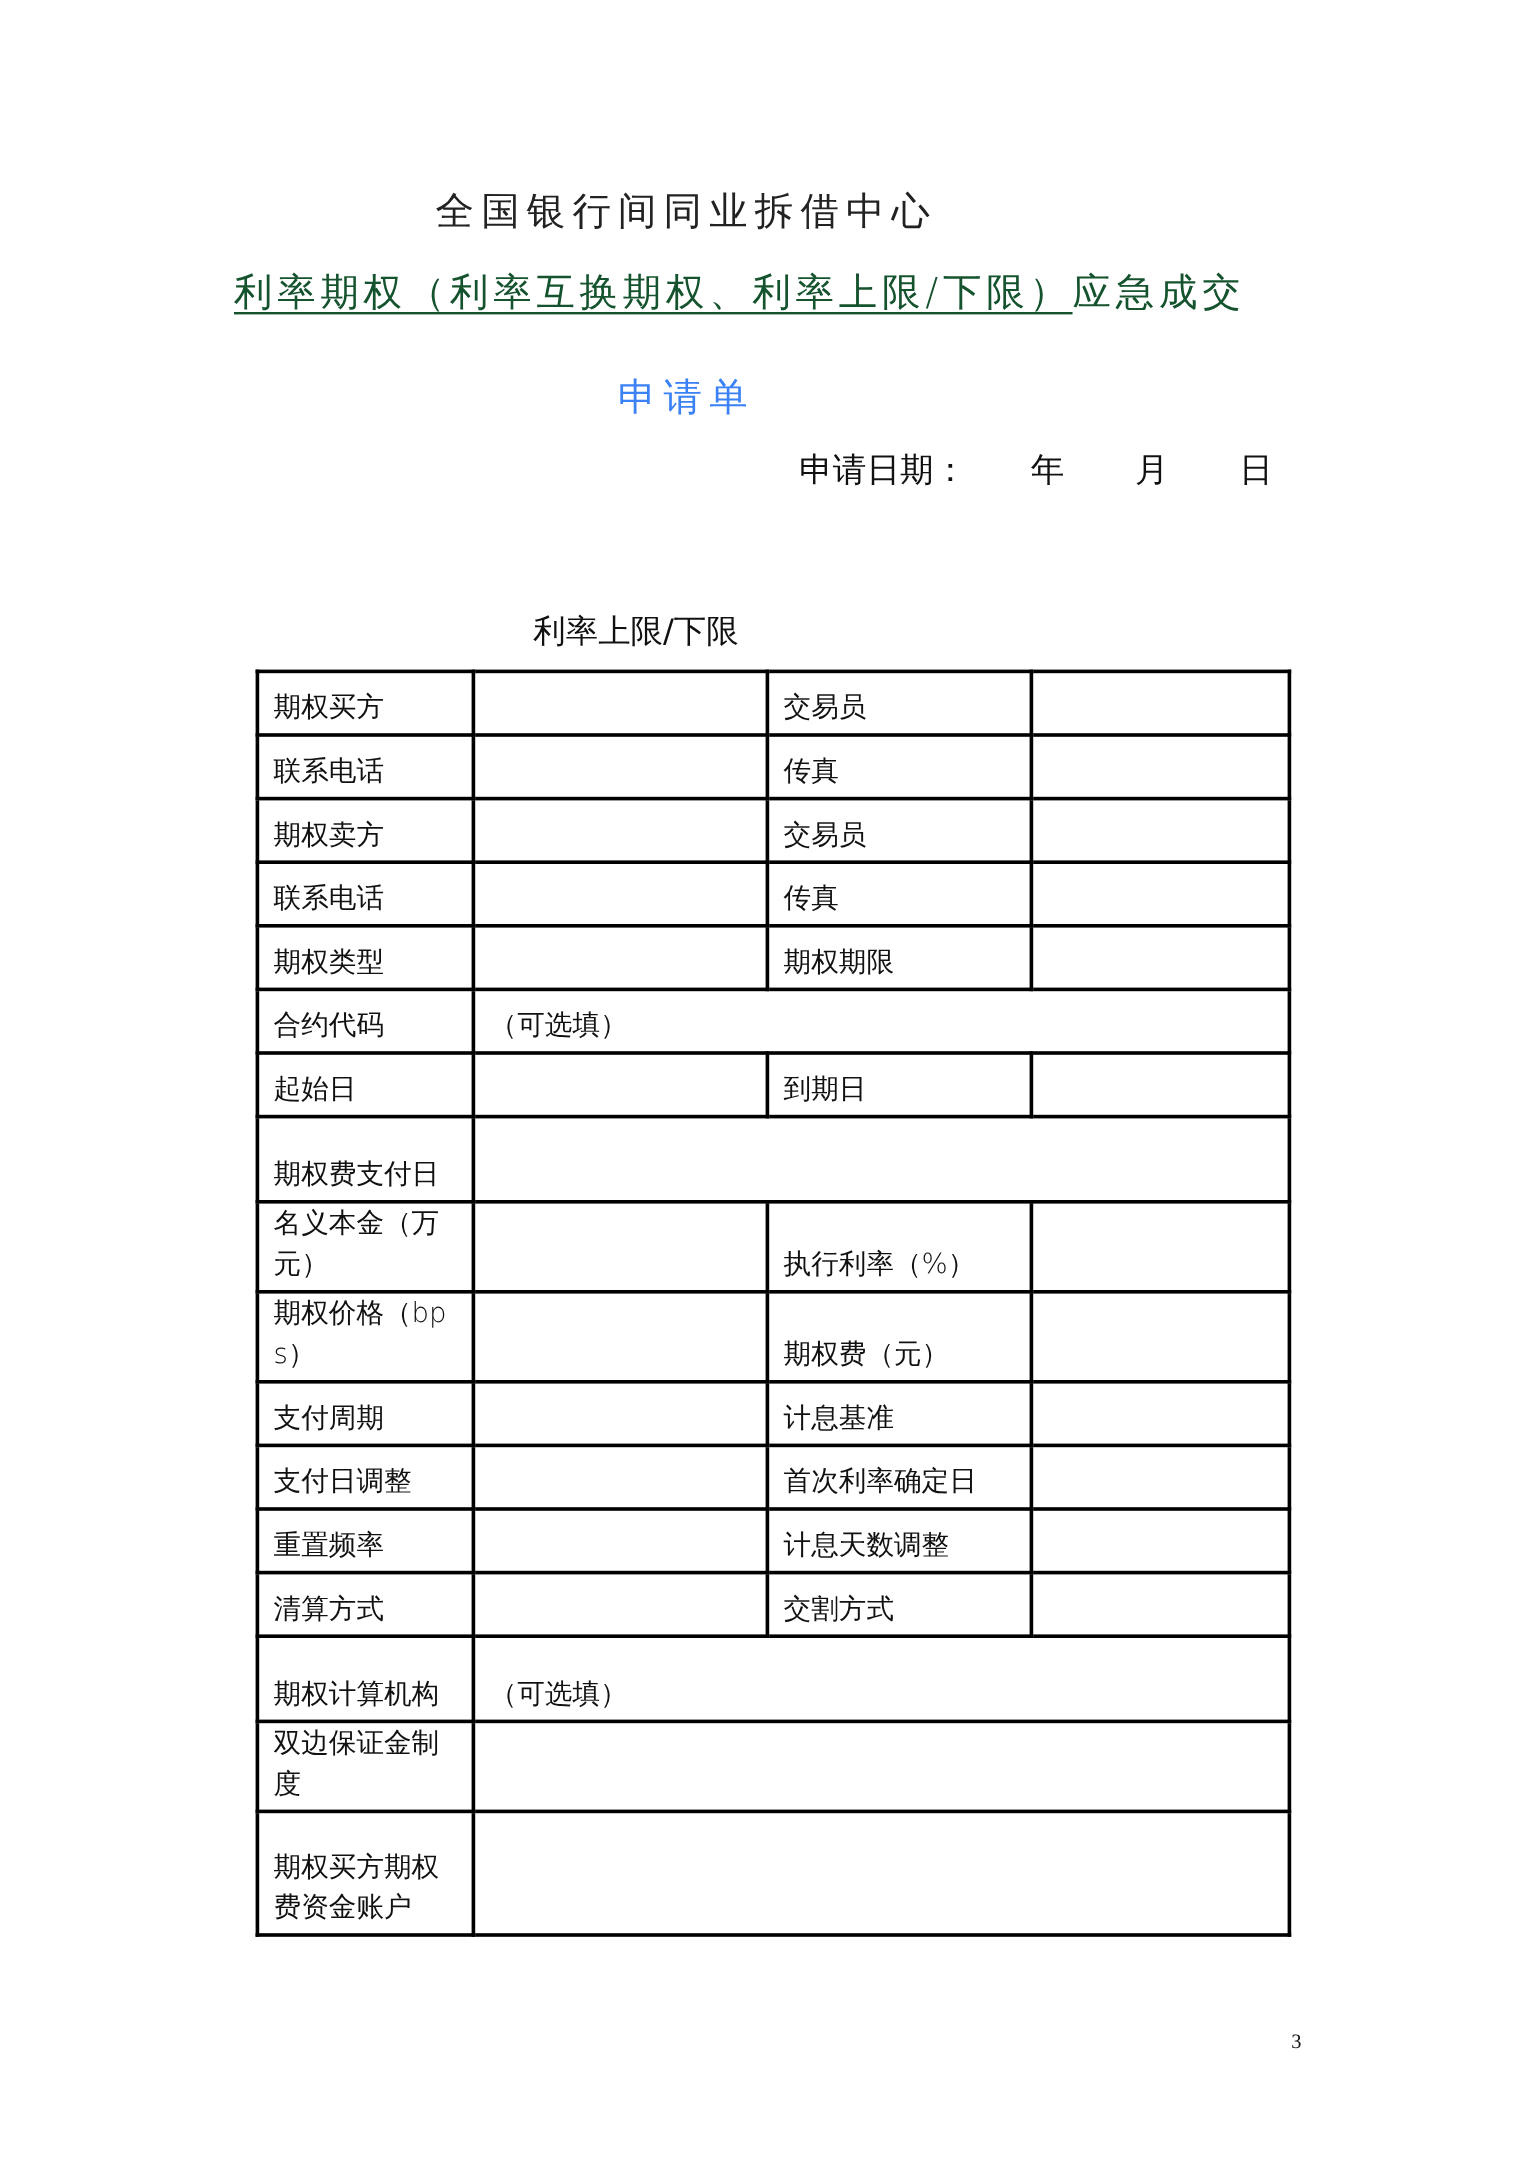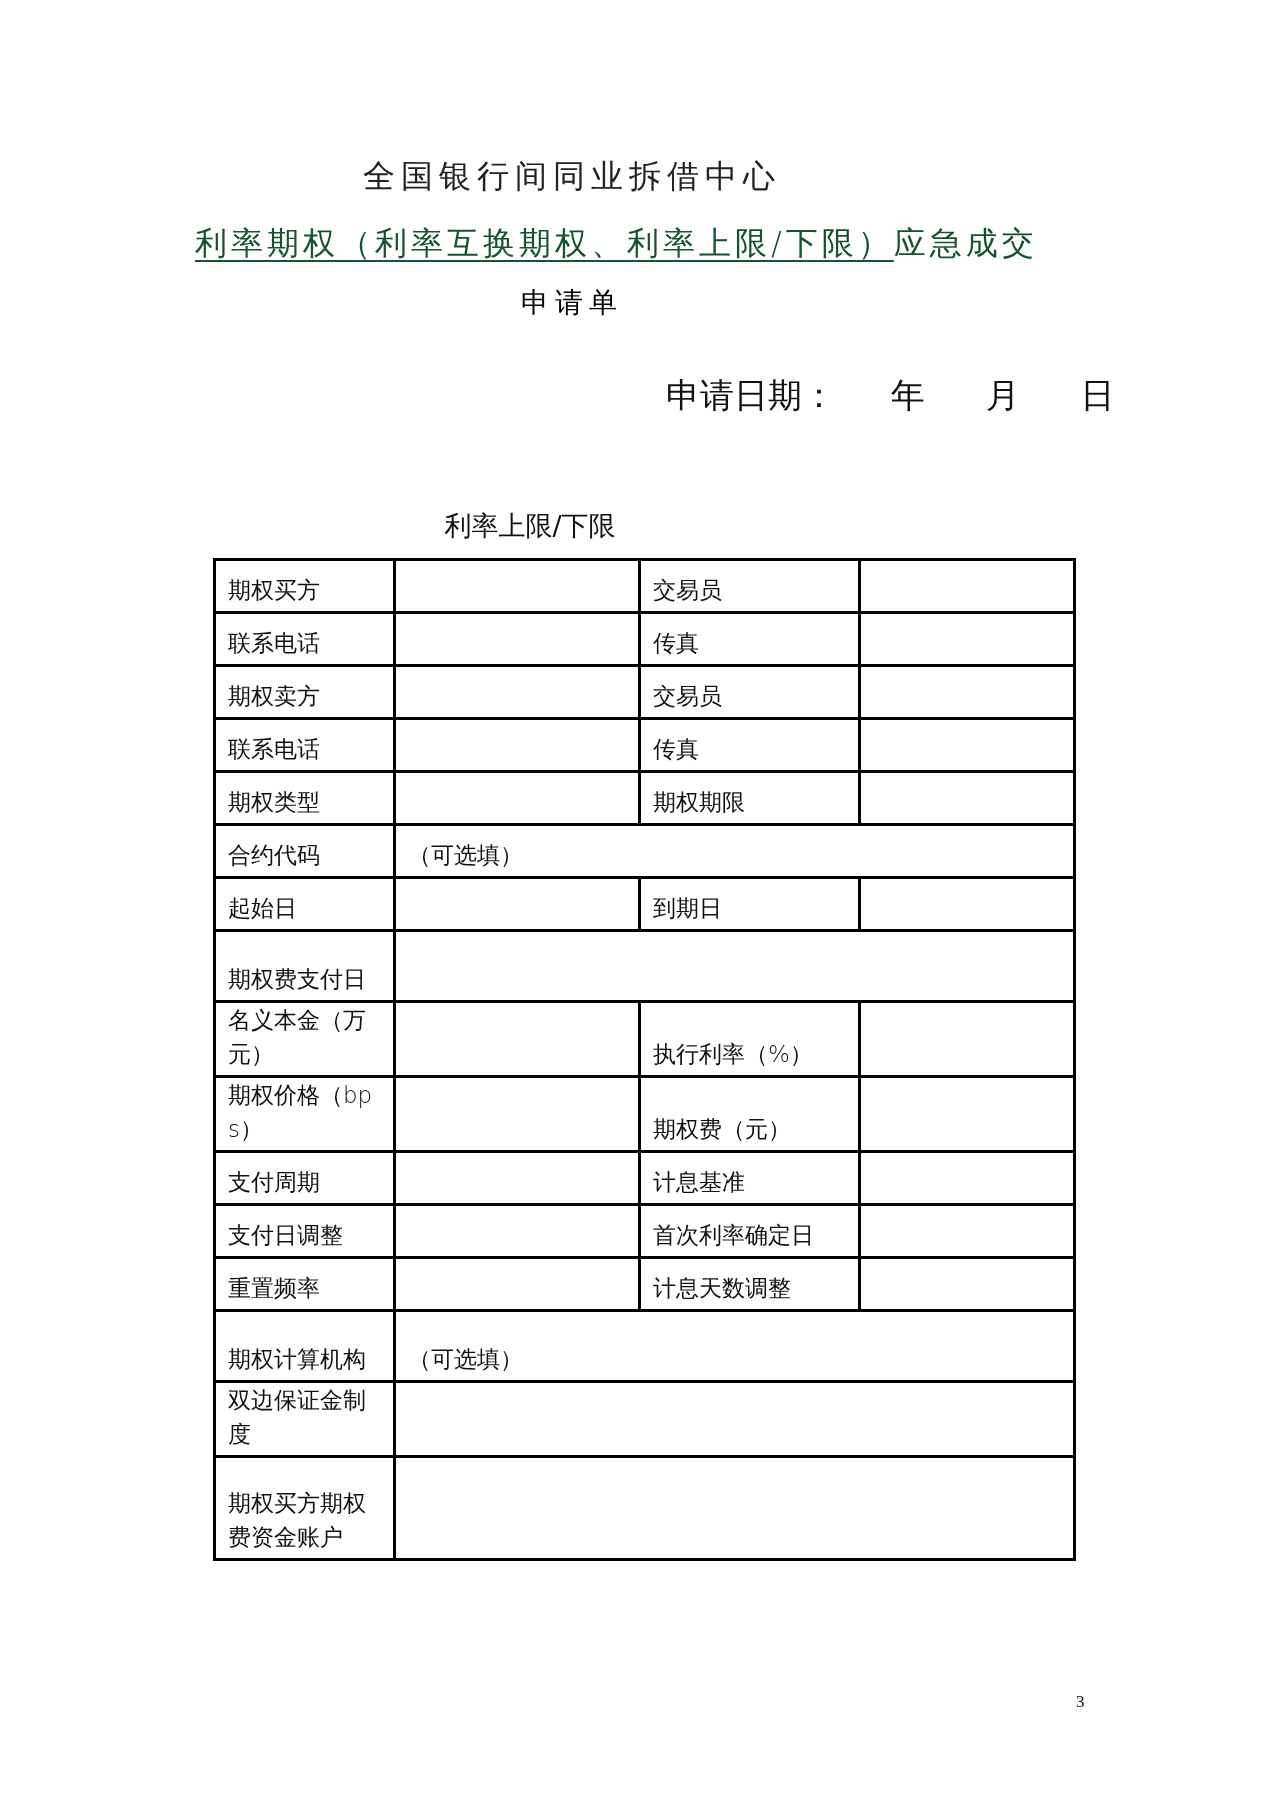--- a/index.html
+++ b/index.html
@@ -4,22 +4,22 @@
 <style>
   html, body { margin: 0; padding: 0; background: #ffffff; }
   body {
     width: 1280px; height: 1810px; position: relative; overflow: hidden;
     font-family: "DejaVu Serif", "Liberation Serif", serif; color: #111;
   }
   .title-block { position: absolute; left: 0; width: 1144px; text-align: center; }
   .t1 { top: 155px; font-size: 32px; letter-spacing: 6px; font-family: "DejaVu Sans", sans-serif; font-weight: 300; color:#222; }
   .t2 { position: absolute; top: 222px; left: 195px; font-size: 32px; letter-spacing: 4px; font-family: "DejaVu Sans", sans-serif; font-weight: 300; color:#14532d; white-space: nowrap; }
   .t2 .ul { text-decoration: underline; text-decoration-thickness: 2px; text-underline-offset: 6px; }
-  .t3 { top: 284px; font-size: 28px; letter-spacing: 6px; font-family: "DejaVu Sans", sans-serif; font-weight: 300; color:#000000; }
-  .date-line { position: absolute; top: 373px; left: 666px; font-size: 34px; font-family: "DejaVu Sans", sans-serif; white-space: nowrap; }
+  .t3 { top: 310px; font-size: 32px; letter-spacing: 6px; font-family: "DejaVu Sans", sans-serif; font-weight: 300; color:#3b82f6; }
+  .date-line { position: absolute; top: 373px; left: 666px; font-size: 28px; font-family: "DejaVu Sans", sans-serif; white-space: nowrap; }
   .date-line span { display: inline-block; }
   .date-label { margin-right: 44px; }
   .date-unit { margin-right: 50px; }
   .section-title { position: absolute; top: 508px; left: 0; width: 1060px; text-align: center; font-size: 27px; font-family: "DejaVu Sans", sans-serif; }
   table.form {
     position: absolute; top: 558px; left: 213px; width: 860px;
     border-collapse: collapse; table-layout: fixed;
     border: 3px solid #ef4444;
   }
   table.form td {
@@ -124,20 +124,26 @@
         <td></td>
         <td>首次利率确定日</td>
         <td></td>
       </tr>
   <tr class="h1">
         <td>重置频率</td>
         <td></td>
         <td>计息天数调整</td>
         <td></td>
       </tr>
+  <tr class="h1">
+        <td>清算方式</td>
+        <td></td>
+        <td>交割方式</td>
+        <td></td>
+      </tr>
   <tr class="h2">
         <td class="lbl-wrap">期权计算机构</td>
         <td colspan="3">（可选填）</td>
       </tr>
   <tr class="h2">
         <td class="lbl-wrap">双边保证金制度</td>
         <td colspan="3"></td>
       </tr>
   <tr class="h3">
         <td class="lbl-wrap">期权买方期权费资金账户</td>

